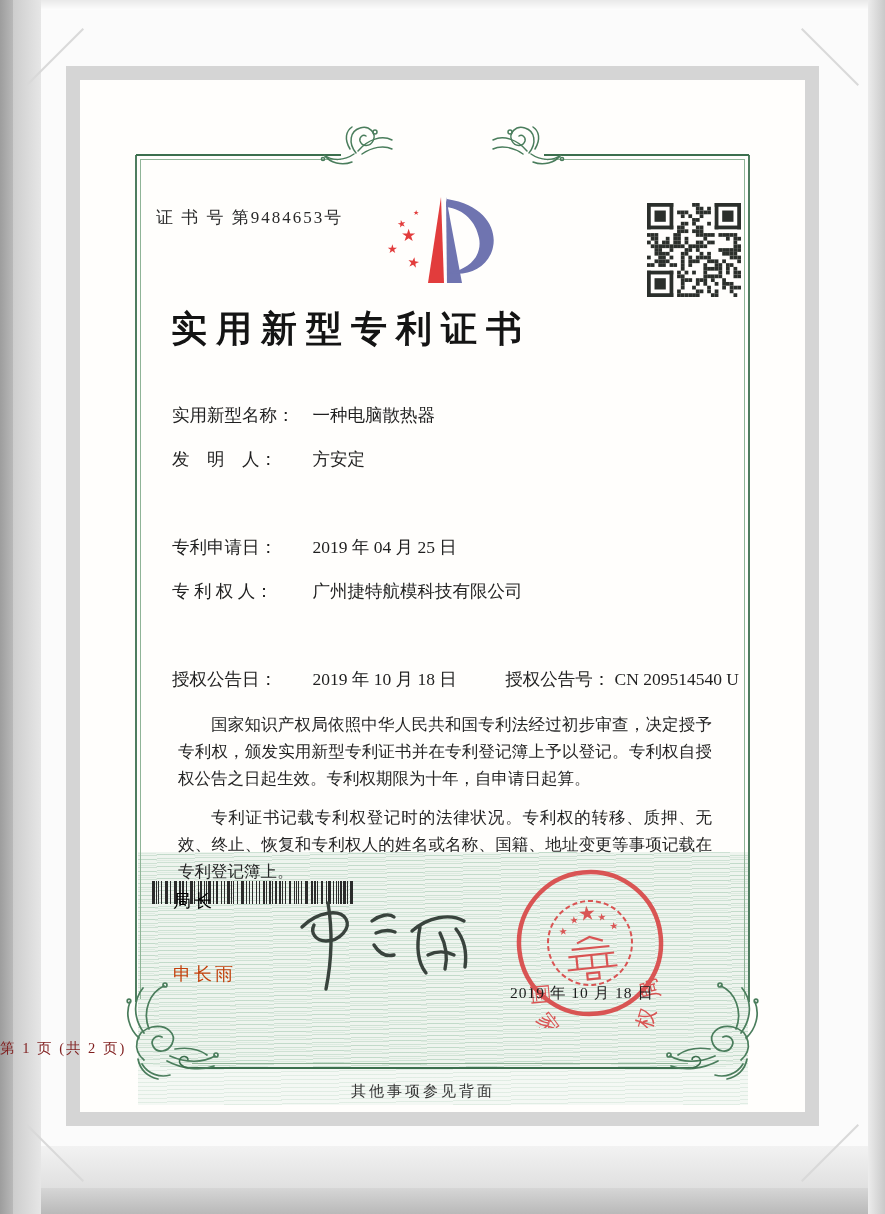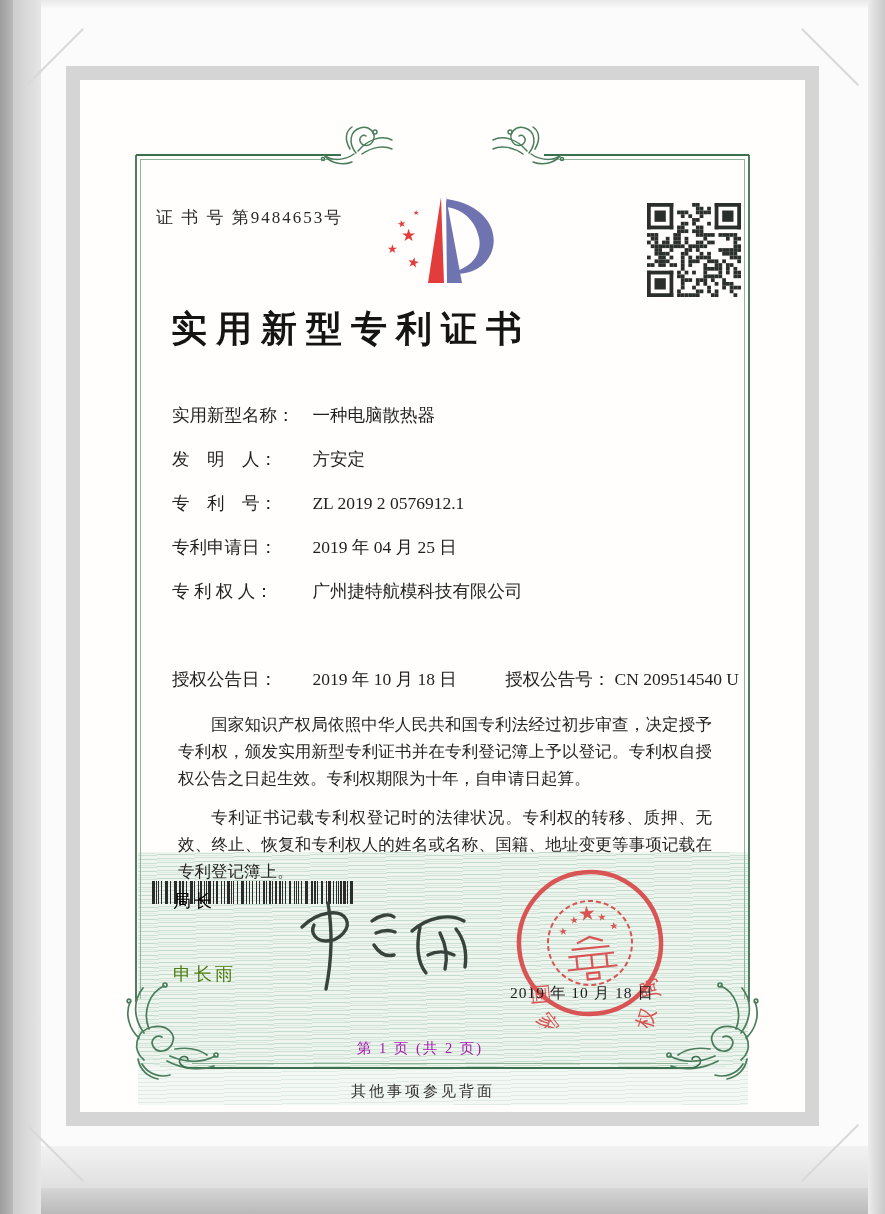--- a/index.html
+++ b/index.html
@@ -39,23 +39,23 @@
   
   .cert-no{left:156px;top:206px;font-size:17px;letter-spacing:2px;color:#2a2a2a;}
   .title{left:0;top:305px;width:702px;text-align:center;font-size:36px;font-weight:600;letter-spacing:9px;color:#141414;}
   .frow{left:172px;width:580px;height:24px;font-size:17.5px;color:#1f1f1f;white-space:nowrap;}
   .flabel{display:inline-block;min-width:136px;}
   .fvalue{display:inline-block;font-family:Liberation Serif, serif;}
   .flabel2{display:inline-block;margin-left:44px;}
   .paras{left:166px;top:699px;width:558px;font-size:16.5px;line-height:1.64;color:#242424;text-align:justify;}
   .paras p{margin:12px;text-indent:2em;}
   .director-title{left:173px;top:889px;font-size:18px;letter-spacing:3px;color:#000000;}
-  .director-name{left:173px;top:962px;font-size:18px;letter-spacing:3px;color:#4d7c0f;}
+  .director-name{left:173px;top:962px;font-size:18px;letter-spacing:3px;color:#c2410c;}
   .seal-date{left:510px;top:983px;width:160px;font-size:15.5px;color:#1d1d1d;letter-spacing:1px;z-index:6;}
-  .page-note{left:0;top:1039px;width:840px;text-align:center;font-size:14.5px;letter-spacing:2px;color:#a21caf;}
+  .page-note{left:0;top:1039px;width:840px;text-align:left;font-size:14.5px;letter-spacing:2px;color:#7f1d1d;}
   .back-note{left:0;top:1082px;width:846px;text-align:center;font-size:15px;letter-spacing:3px;color:#333;}
   svg{display:block;}
   .overlay{left:0;top:0;pointer-events:none;}
   .seal-svg{left:505px;top:858px;z-index:5;opacity:.88;}
   .sig-svg{left:288px;top:893px;z-index:4;}
 </style>
 </head>
 <body>
 
 <div class="abs photo-frame" style="width:885px;height:1214px;">
@@ -365,24 +365,20 @@
   <div class="abs title">实用新型专利证书</div>
 
   <div class="abs frow" style="top:403px;">
     <span class="flabel">实用新型名称：</span>
     <span class="fvalue">一种电脑散热器</span>
   </div>
   <div class="abs frow" style="top:447px;">
     <span class="flabel">发　明　人：</span>
     <span class="fvalue">方安定</span>
   </div>
-  <div class="abs frow" style="top:491px;">
-    <span class="flabel">专　利　号：</span>
-    <span class="fvalue">ZL 2019 2 0576912.1</span>
-  </div>
   <div class="abs frow" style="top:535px;">
     <span class="flabel">专利申请日：</span>
     <span class="fvalue">2019 年 04 月 25 日</span>
   </div>
   <div class="abs frow" style="top:579px;">
     <span class="flabel">专 利 权 人：</span>
     <span class="fvalue">广州捷特航模科技有限公司</span>
   </div>
   <div class="abs frow" style="top:667px;">
     <span class="flabel">授权公告日：</span>

